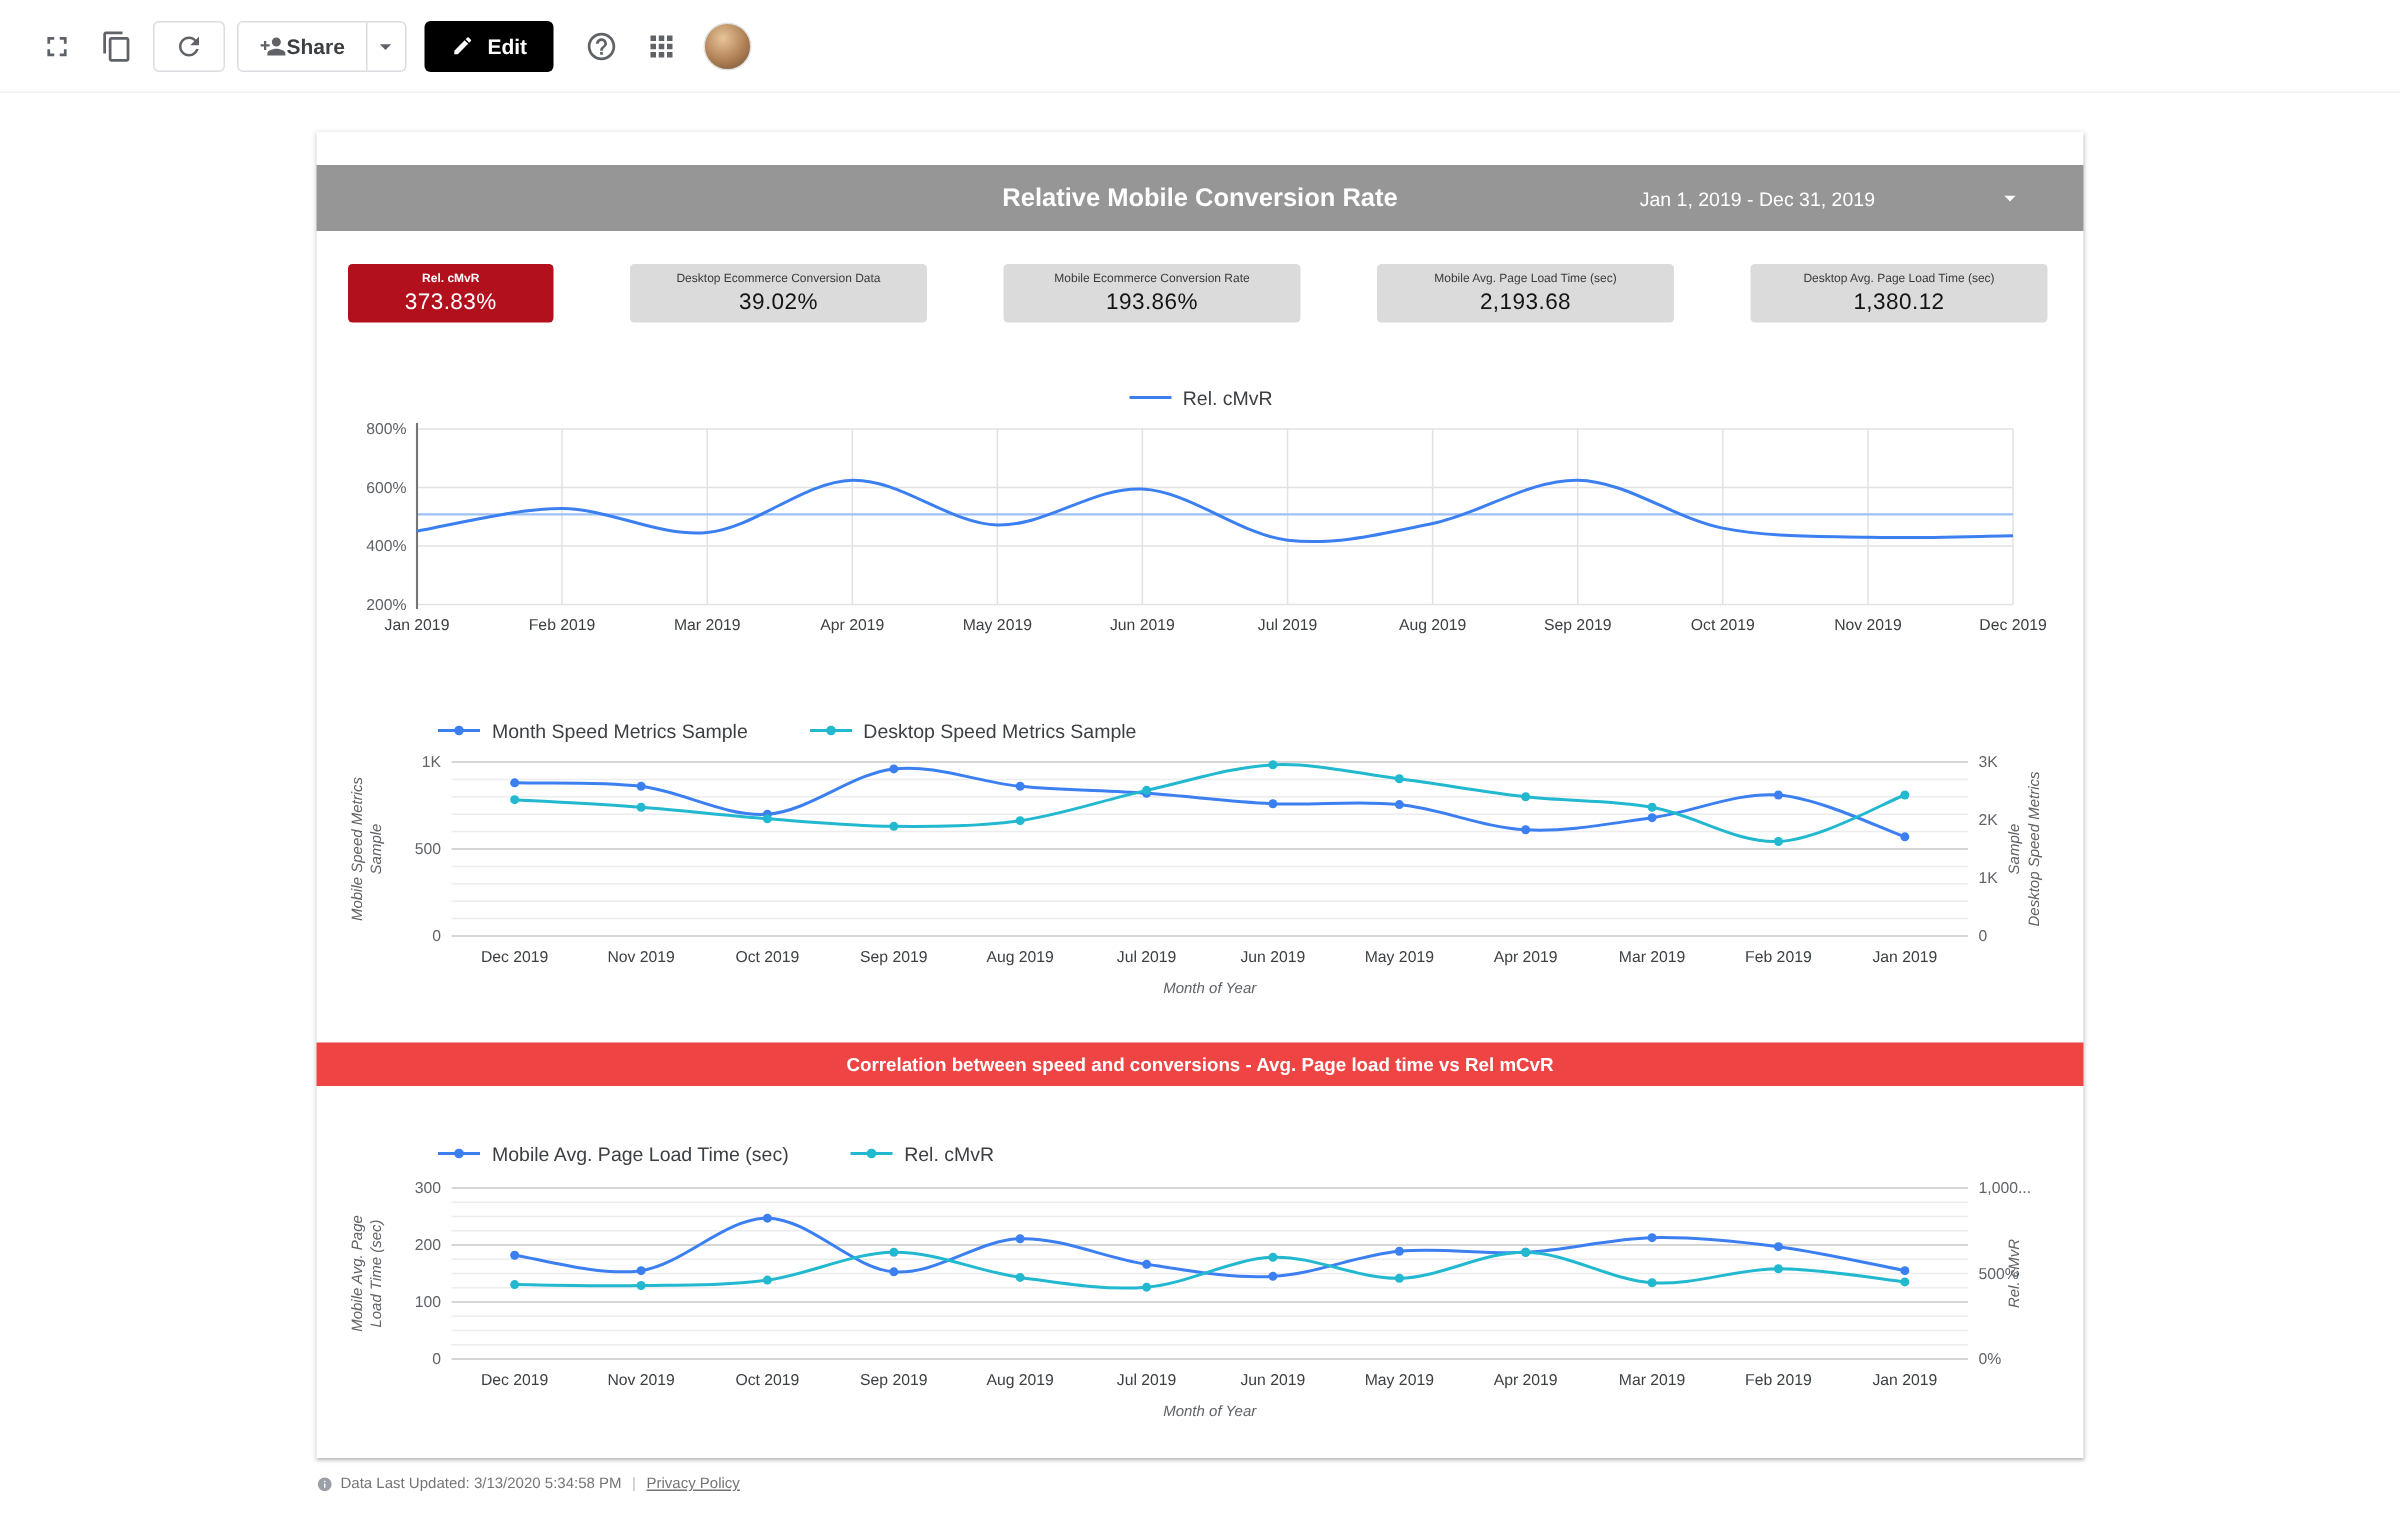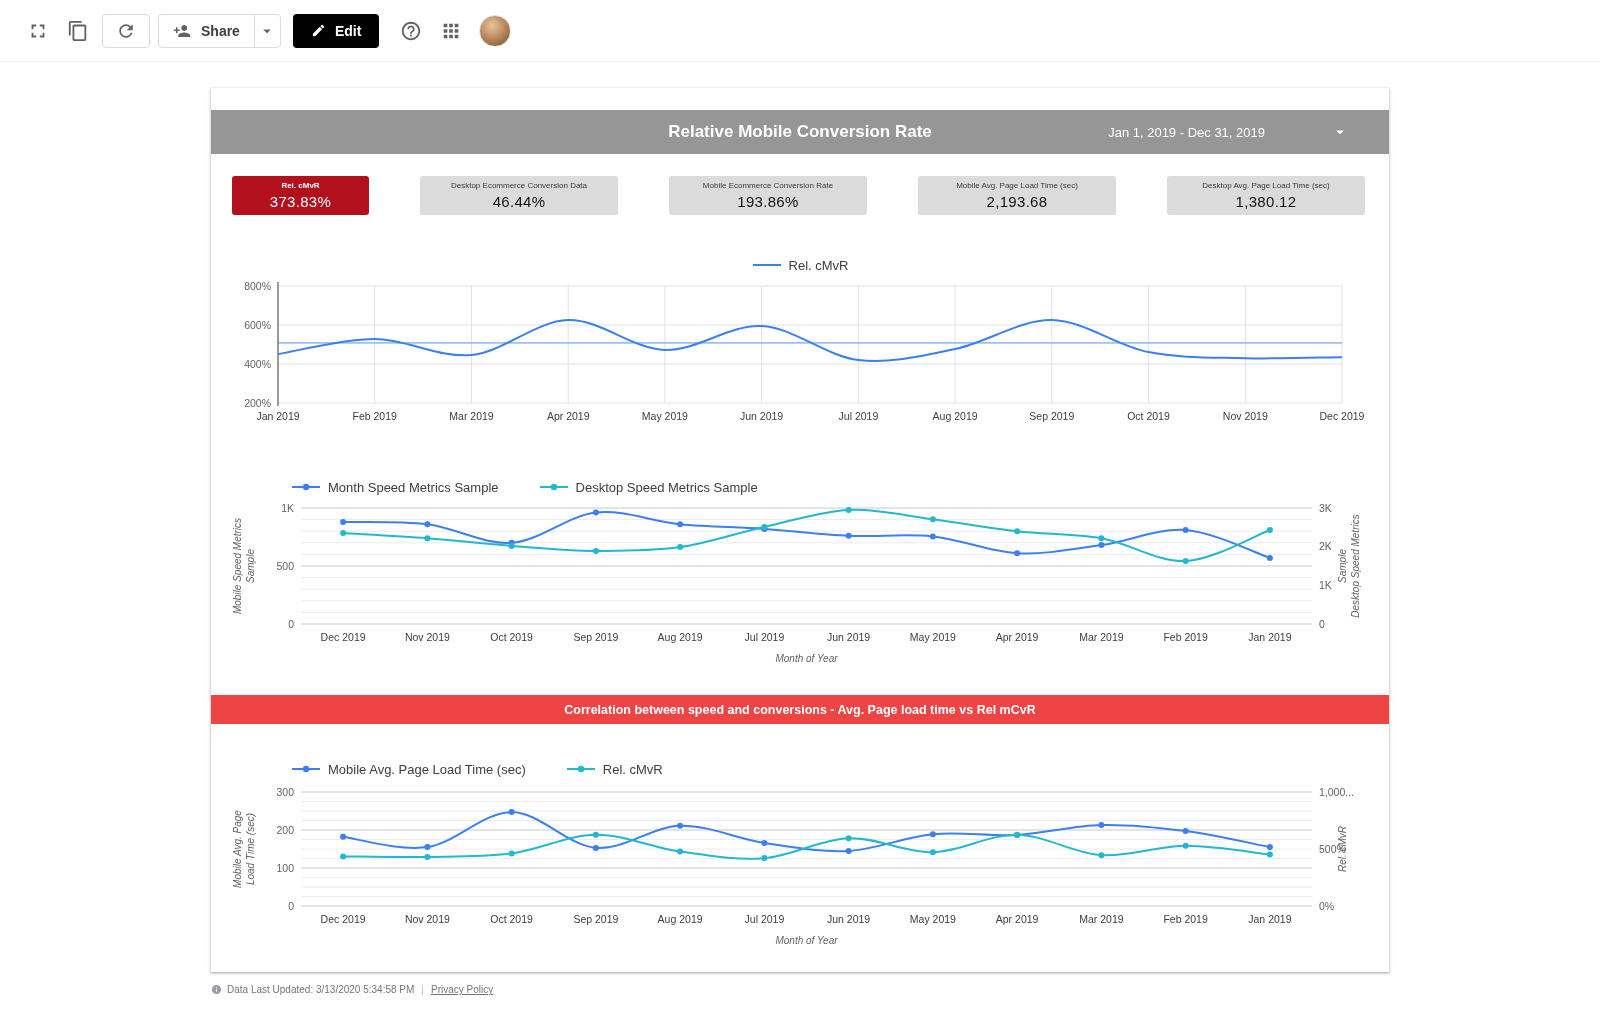--- a/index.html
+++ b/index.html
@@ -35,21 +35,21 @@
     width: 48px; height: 34px; border: 1px solid #dadce0; border-radius: 4px;
     background: #fff; display: flex; align-items: center; justify-content: center;
     margin: 0 8px 0 4px; cursor: pointer;
   }
   .boxbtn svg { width: 20px; height: 20px; fill: #5f6368; }
   .share-group {
     display: flex; align-items: center; height: 34px;
     border: 1px solid #dadce0; border-radius: 4px; margin-right: 12px; background: #fff;
   }
   .share-main {
-    display: flex; align-items: center; gap: 10px; padding: 0 14px; height: 100%;
+    display: flex; align-items: center; padding: 0 14px; height: 100%;
     border: none; background: none; font-size: 14px; color: #3c4043; font-weight: bold;
     cursor: pointer; font-family: inherit;
   }
   .share-main svg { width: 18px; height: 18px; fill: #5f6368; }
   .share-caret {
     width: 26px; height: 100%; border: none; background: none;
     border-left: 1px solid #dadce0; display: flex; align-items: center; justify-content: center;
     cursor: pointer; padding: 0;
   }
   .share-caret svg { width: 18px; height: 18px; fill: #5f6368; }
@@ -70,21 +70,21 @@
     box-shadow: 0 1px 2px rgba(60,64,67,.3), 0 1px 3px 1px rgba(60,64,67,.15);
     padding-top: 22px; padding-bottom: 18px;
   }
   .band {
     height: 44px; background: #969696; position: relative;
     display: flex; align-items: center; justify-content: center;
   }
   .band-title { font-size: 17px; font-weight: bold; color: #fff; }
   .date-ctrl {
     position: absolute; right: 0; top: 0; height: 100%;
-    display: flex; align-items: center; padding-right: 40px; cursor: pointer; color: #fff;
+    display: flex; align-items: center; padding-right: 40px; cursor: pointer; color: #fff; gap: 15px;
   }
   .date-text { font-size: 13px; }
   .date-caret { margin-left: 66px; width: 18px; height: 18px; fill: #fff; }
   .scorecards { display: flex; gap: 51px; margin: 22px 21px 0; }
   .scorecard {
     width: 198px; height: 39px; background: #dbdbdb; border-radius: 3px; flex: none;
     display: flex; flex-direction: column; align-items: center; justify-content: center; gap: 3px;
   }
   .scorecard:first-child { width: 137px; }
   .sc-label { font-size: 8px; color: #3a3a3a; }
@@ -185,21 +185,21 @@
     </div>
   </div>
 
   <div class="scorecards" id="scorecards">
       <div class="scorecard red">
     <div class="sc-label">Rel. cMvR</div>
     <div class="sc-value">373.83%</div>
   </div>
       <div class="scorecard">
     <div class="sc-label">Desktop Ecommerce Conversion Data</div>
-    <div class="sc-value">46.44%</div>
+    <div class="sc-value">39.02%</div>
   </div>
       <div class="scorecard">
     <div class="sc-label">Mobile Ecommerce Conversion Rate</div>
     <div class="sc-value">193.86%</div>
   </div>
       <div class="scorecard">
     <div class="sc-label">Mobile Avg. Page Load Time (sec)</div>
     <div class="sc-value">2,193.68</div>
   </div>
       <div class="scorecard">

